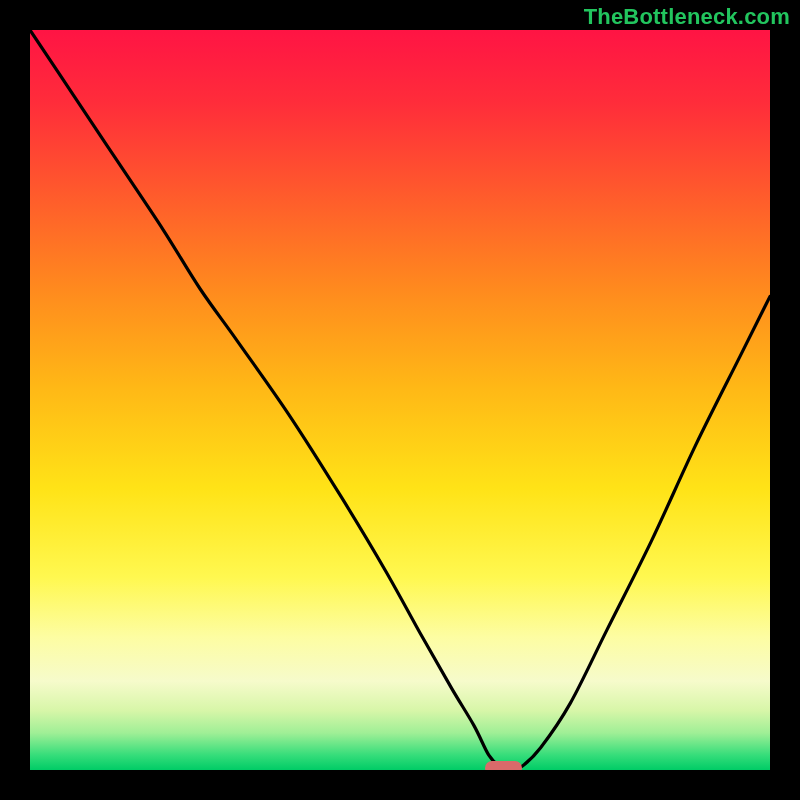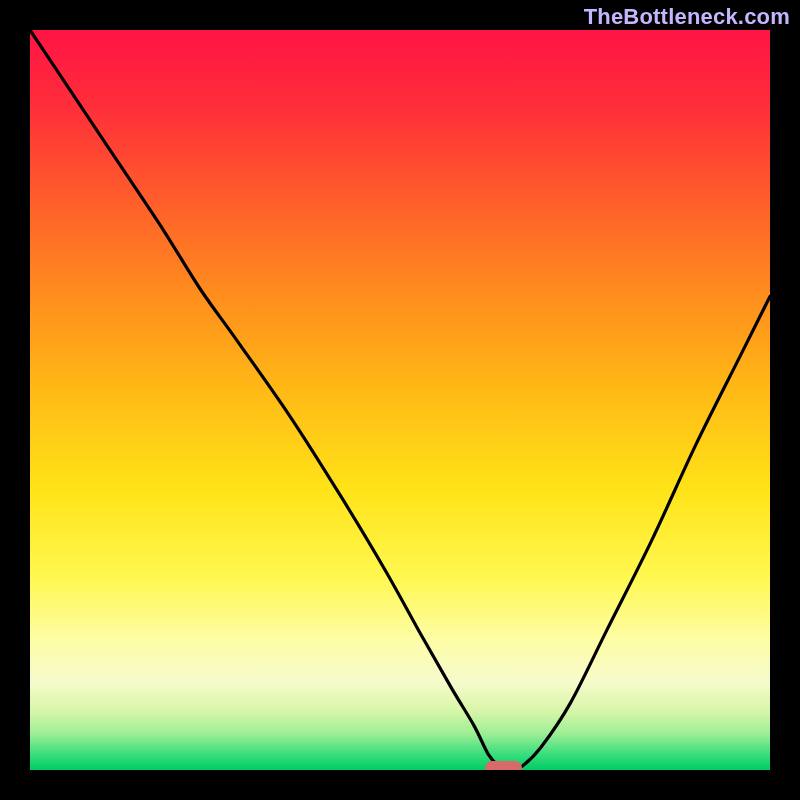--- a/index.html
+++ b/index.html
@@ -14,21 +14,21 @@
   .frame {
     position: relative;
     width: 800px;
     height: 800px;
     background: #000;
   }
   .watermark {
     position: absolute;
     top: 4px;
     right: 10px;
-    color: #c4b5fd;
+    color: #22c55e;
     font-size: 22px;
     font-weight: 600;
     letter-spacing: 0.2px;
     z-index: 5;
   }
   .plot-area {
     position: absolute;
     left: 30px;
     top: 30px;
     width: 740px;

